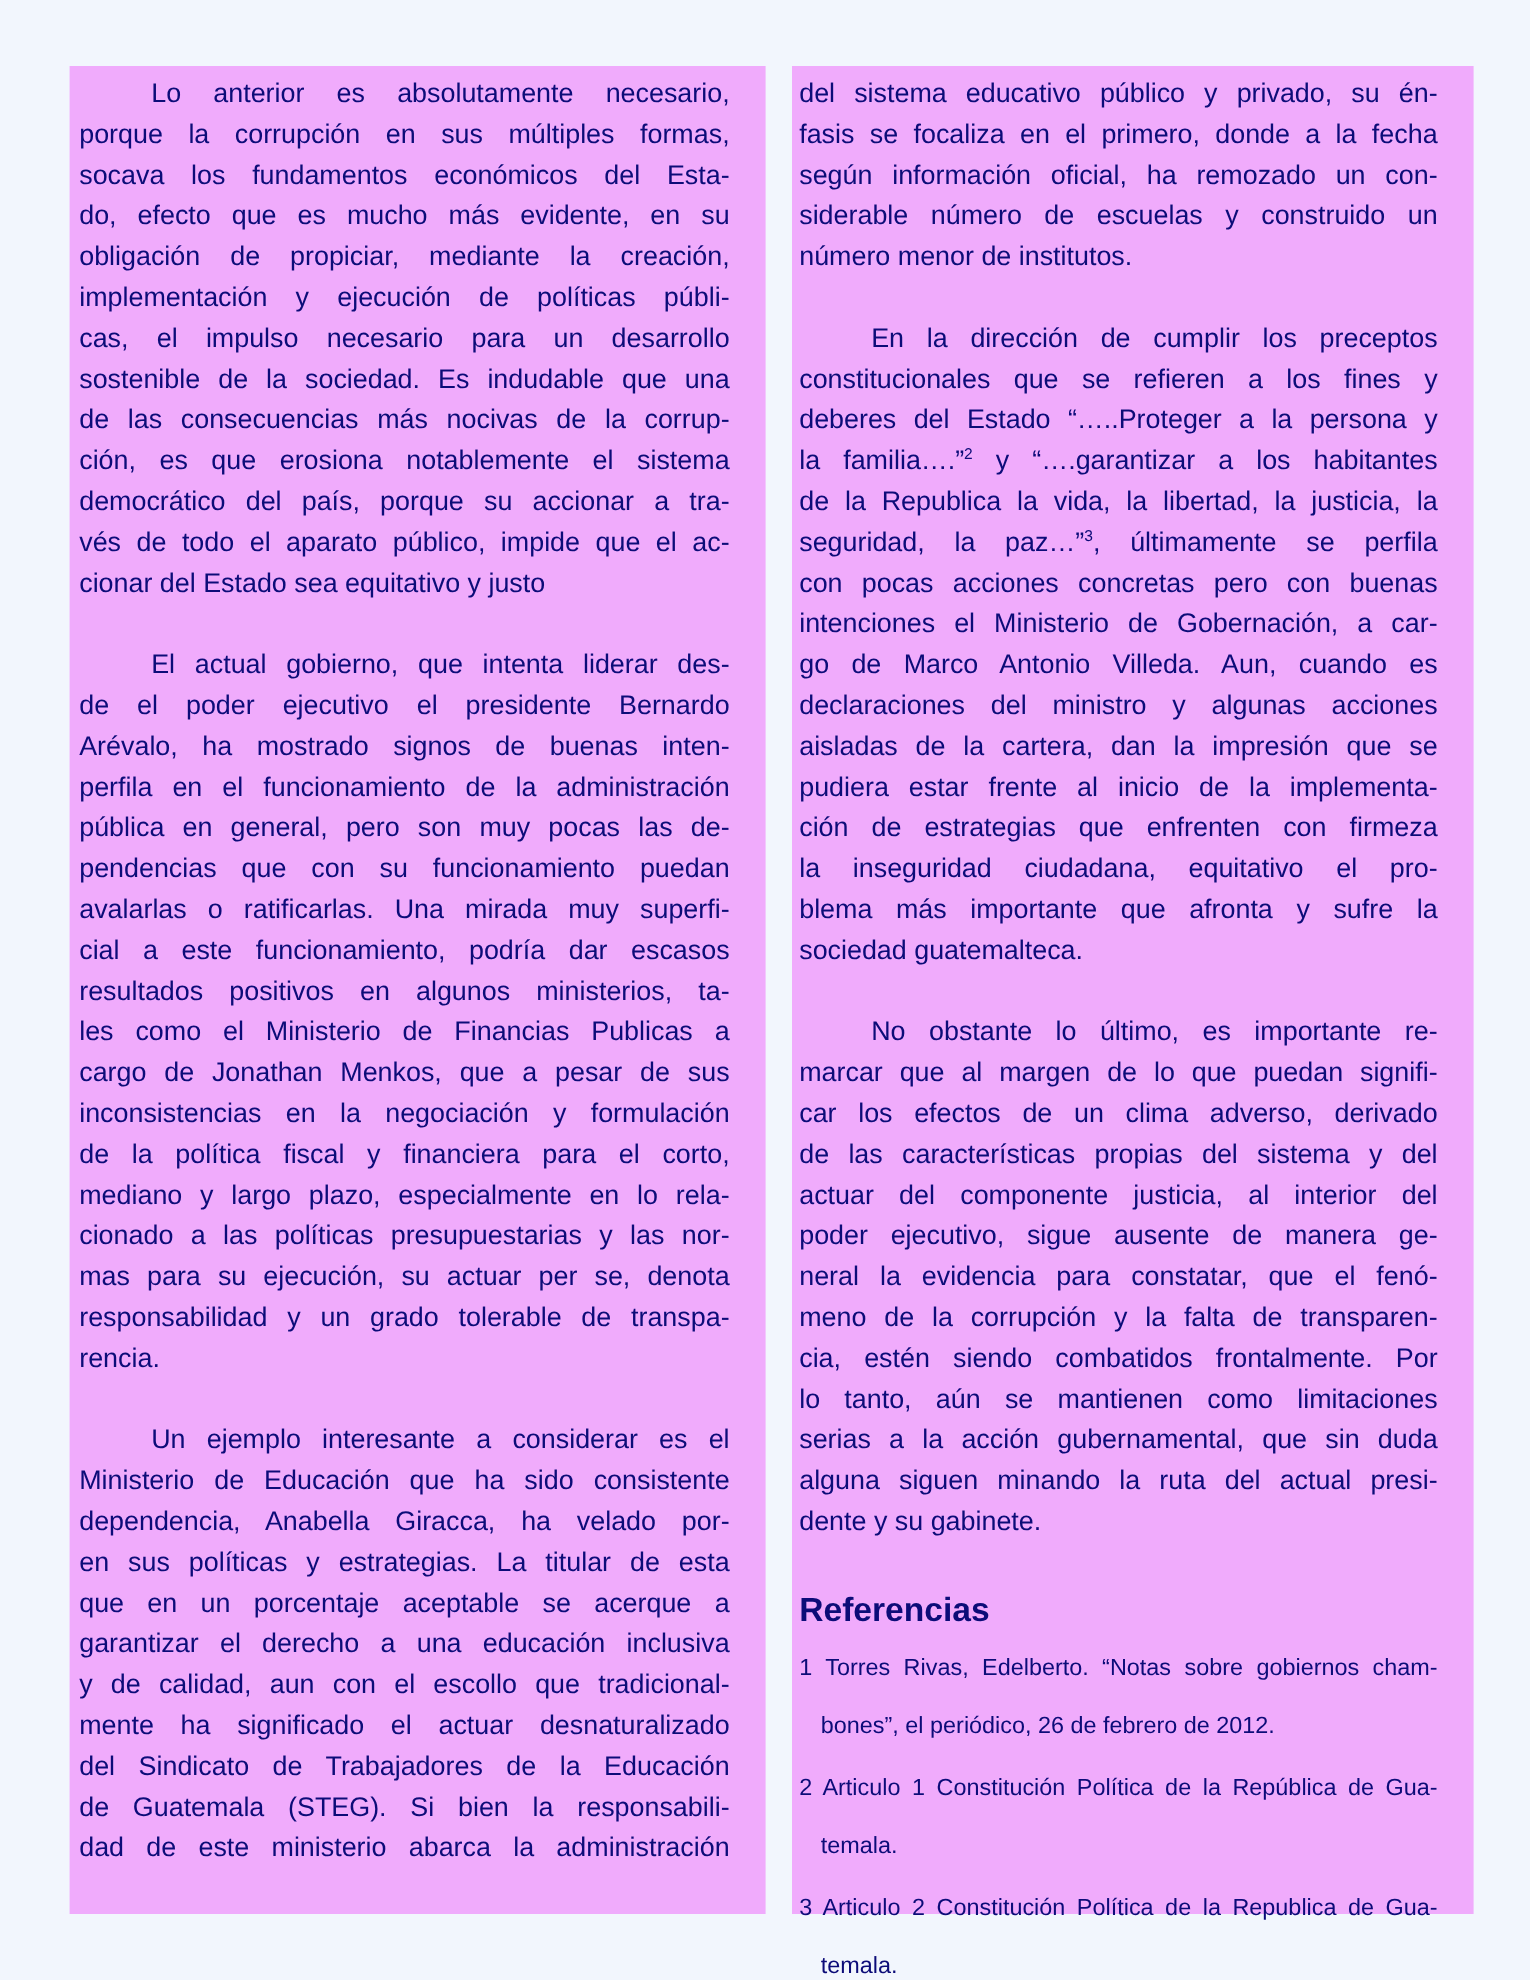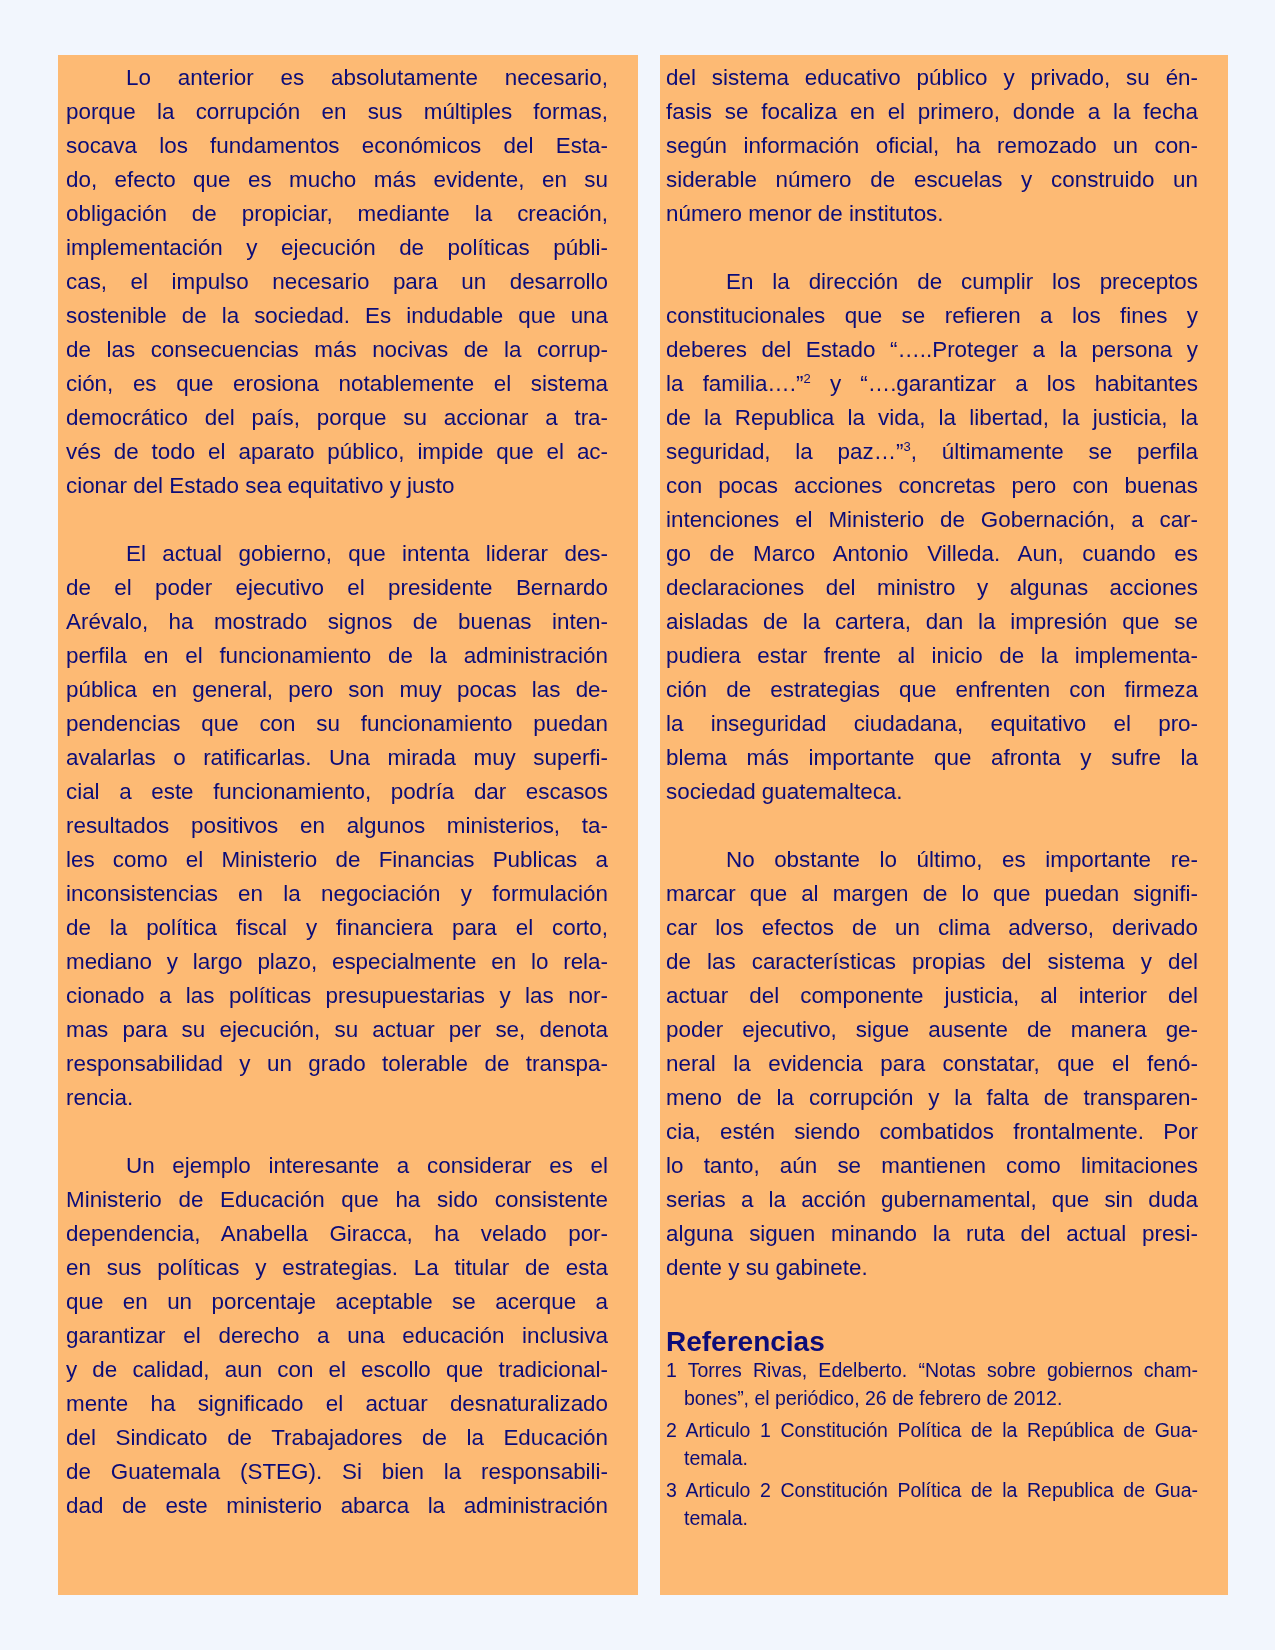--- a/index.html
+++ b/index.html
@@ -2,37 +2,37 @@
 <html><head>
 <meta charset="utf-8">
 <style>
   html, body { margin:0; padding:0; }
   body {
     width:1275px; height:1650px; background:#f2f6fd;
     font-family:"Liberation Sans", sans-serif; color:#0c0c78;
     position:relative; overflow:hidden;
   }
   .col {
-    position:absolute; top:55px; background:#fdba74;
+    position:absolute; top:55px; background:#f0abfc;
     box-sizing:border-box;
   }
   #col-left { left:58px; width:580px; height:1540px; padding:6px 0 0 8px; }
   #col-right { left:660px; width:568px; height:1540px; padding:6px 0 0 6px; }
   .line {
     font-size:22.4px; line-height:34px; height:34px;
     white-space:nowrap; text-align:justify; text-align-last:justify;
   }
   #col-left .line { width:542px; }
   #col-right .line { width:532px; }
   .line.last { text-align-last:left; }
   .line.indent { padding-left:60px; box-sizing:border-box; }
   .gap { height:34px; }
   sup { font-size:13px; line-height:0; vertical-align:super; }
   .refs-title { font-size:28px; font-weight:bold; line-height:30px; margin-top:4px; }
-  .ref-line { font-size:19.5px; line-height:27.5px; height:27.5px; white-space:nowrap; width:532px; text-align:justify; text-align-last:justify; }
+  .ref-line { font-size:19.5px; line-height:27.5px; height:27.5px; white-space:nowrap; width:532px; text-align:justify; text-align-last:justify;margin-top:20px; }
   .ref-line.cont { padding-left:18px; box-sizing:border-box; text-align-last:left; }
   .ref-gap { height:5px; }
 </style>
 </head>
 <body>
 
 <div class="col" id="col-left">
   <div>
     <div class="line indent">Lo anterior es absolutamente necesario,</div>
     <div class="line">porque la corrupción en sus múltiples formas,</div>
@@ -53,20 +53,21 @@
     <div class="line indent">El actual gobierno, que intenta liderar des-</div>
     <div class="line">de el poder ejecutivo el presidente Bernardo</div>
     <div class="line">Arévalo, ha mostrado signos de buenas inten-</div>
     <div class="line">perfila en el funcionamiento de la administración</div>
     <div class="line">pública en general, pero son muy pocas las de-</div>
     <div class="line">pendencias que con su funcionamiento puedan</div>
     <div class="line">avalarlas o ratificarlas. Una mirada muy superfi-</div>
     <div class="line">cial a este funcionamiento, podría dar escasos</div>
     <div class="line">resultados positivos en algunos ministerios, ta-</div>
     <div class="line">les como el Ministerio de Financias Publicas a</div>
+    <div class="line">cargo de Jonathan Menkos, que a pesar de sus</div>
     <div class="line">inconsistencias en la negociación y formulación</div>
     <div class="line">de la política fiscal y financiera para el corto,</div>
     <div class="line">mediano y largo plazo, especialmente en lo rela-</div>
     <div class="line">cionado a las políticas presupuestarias y las nor-</div>
     <div class="line">mas para su ejecución,  su actuar per se, denota</div>
     <div class="line">responsabilidad y un grado tolerable de transpa-</div>
     <div class="line last">rencia.</div>
   </div>
   <div class="gap"></div>
   <div>

